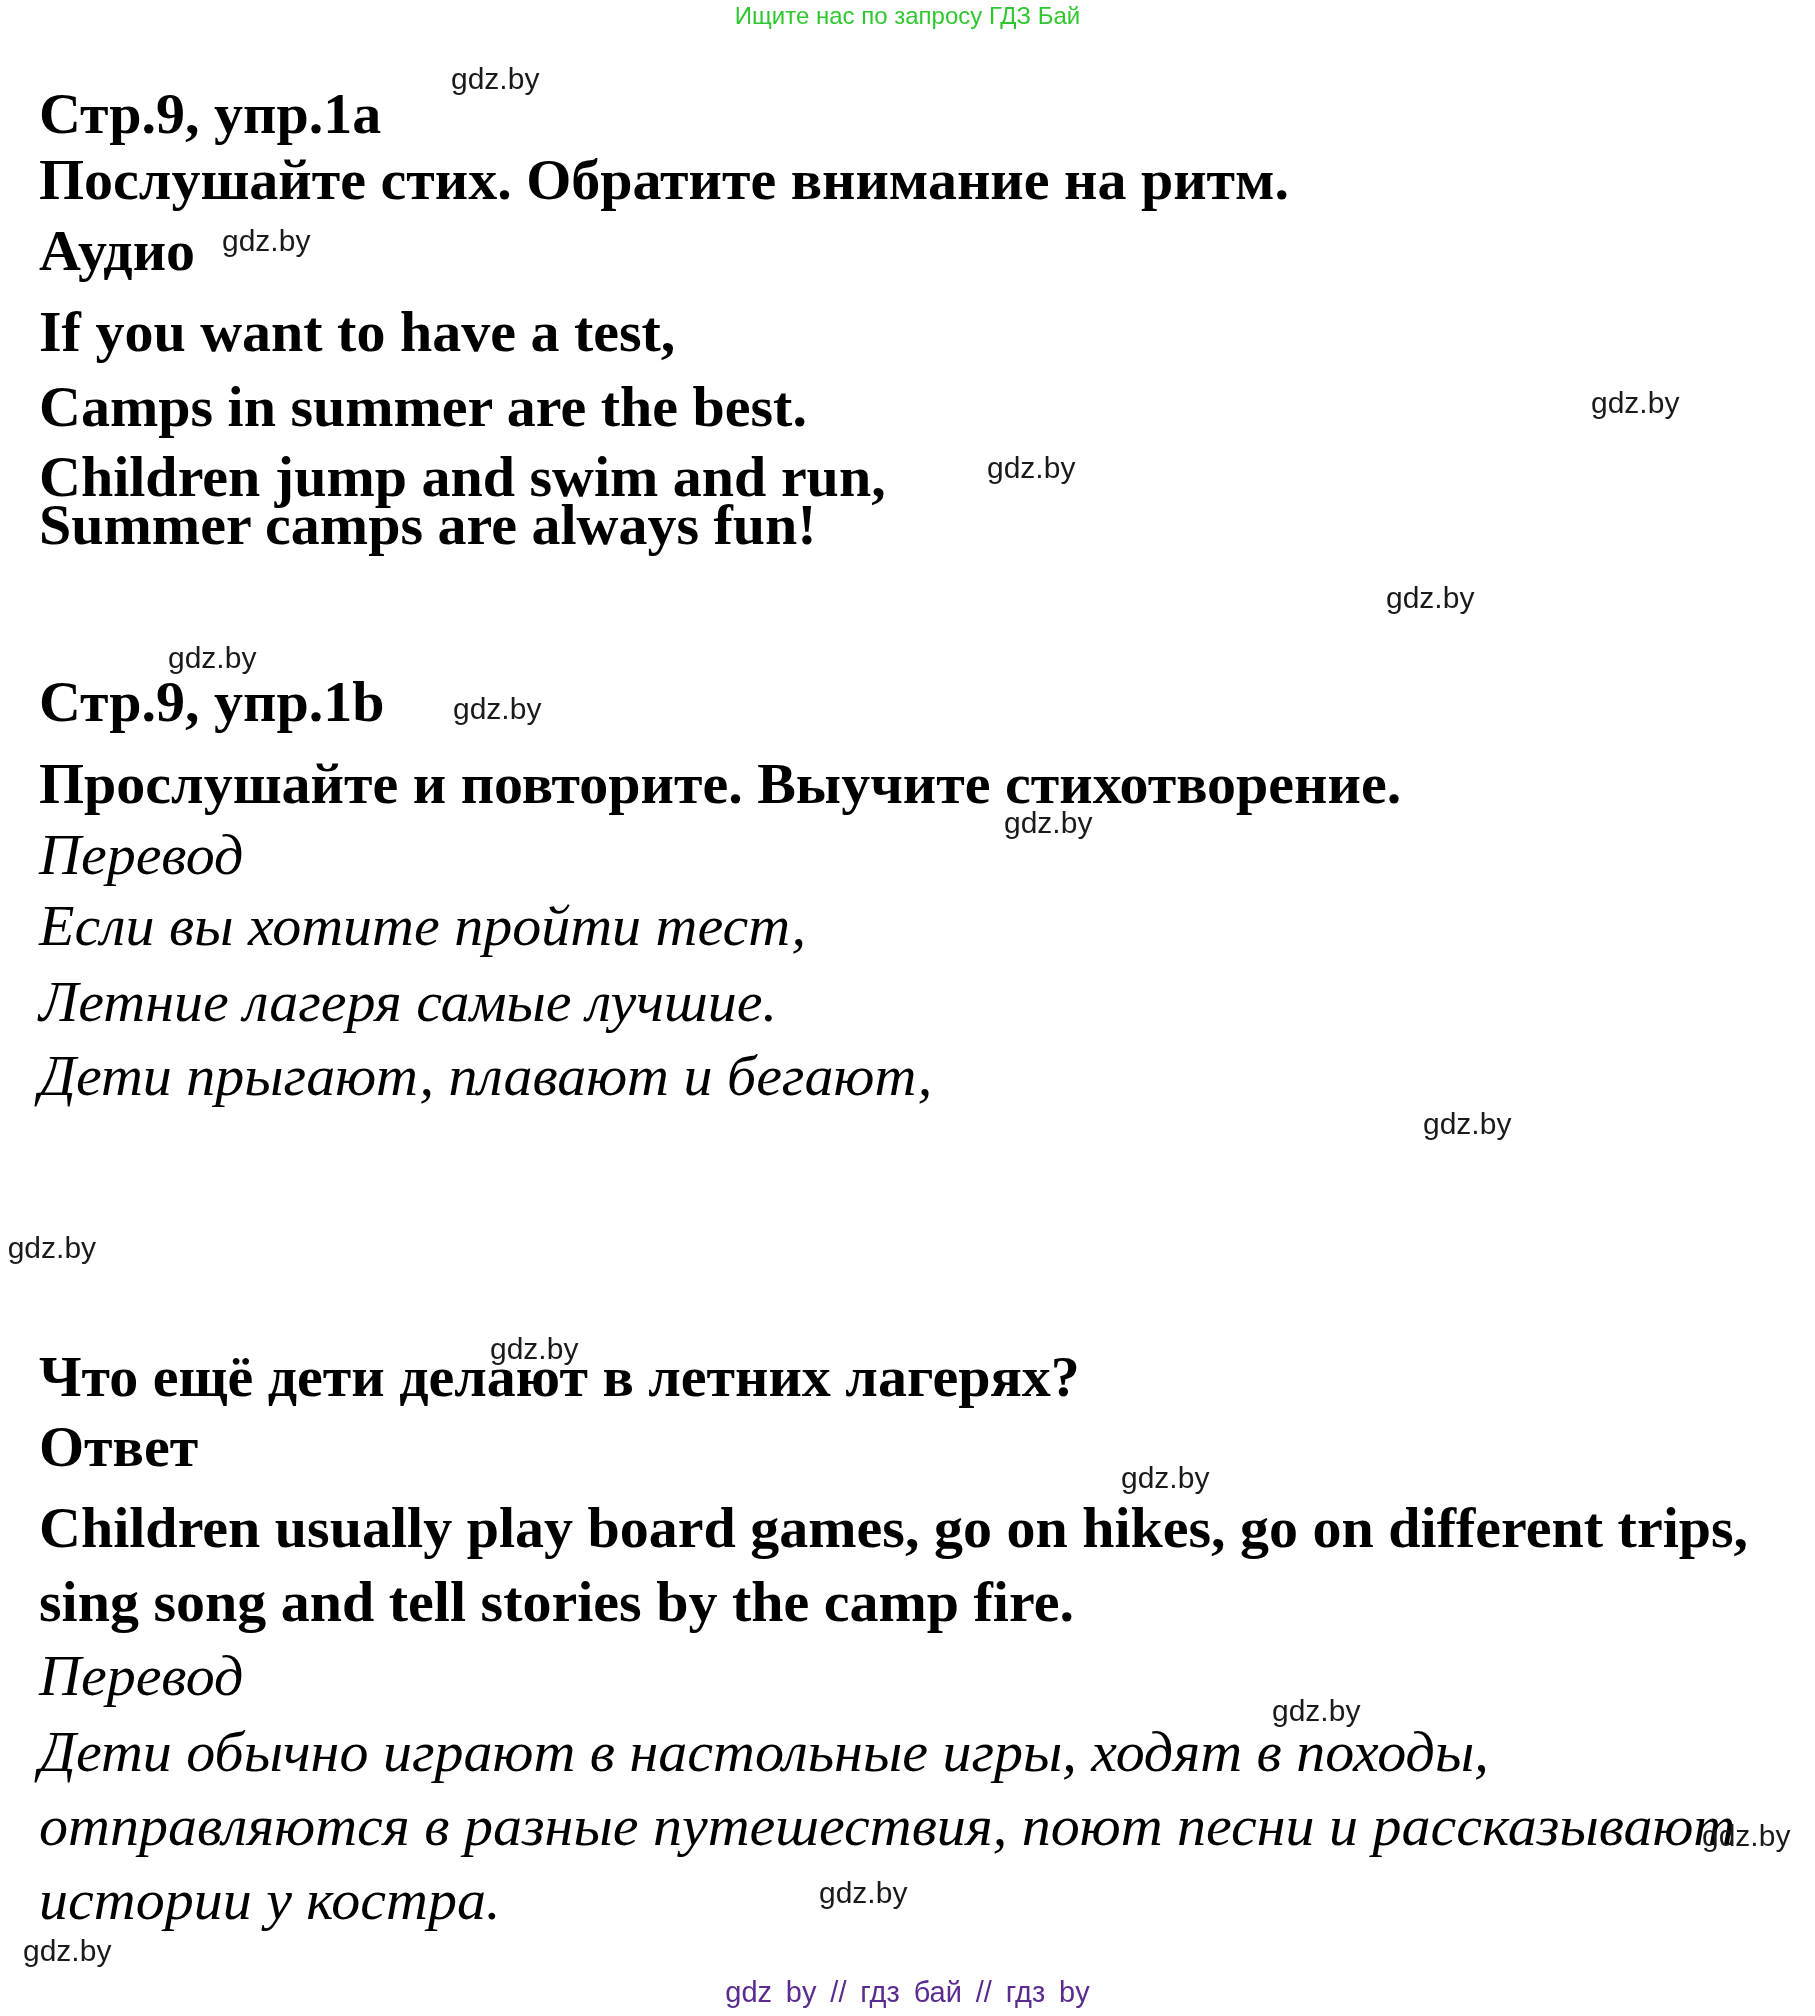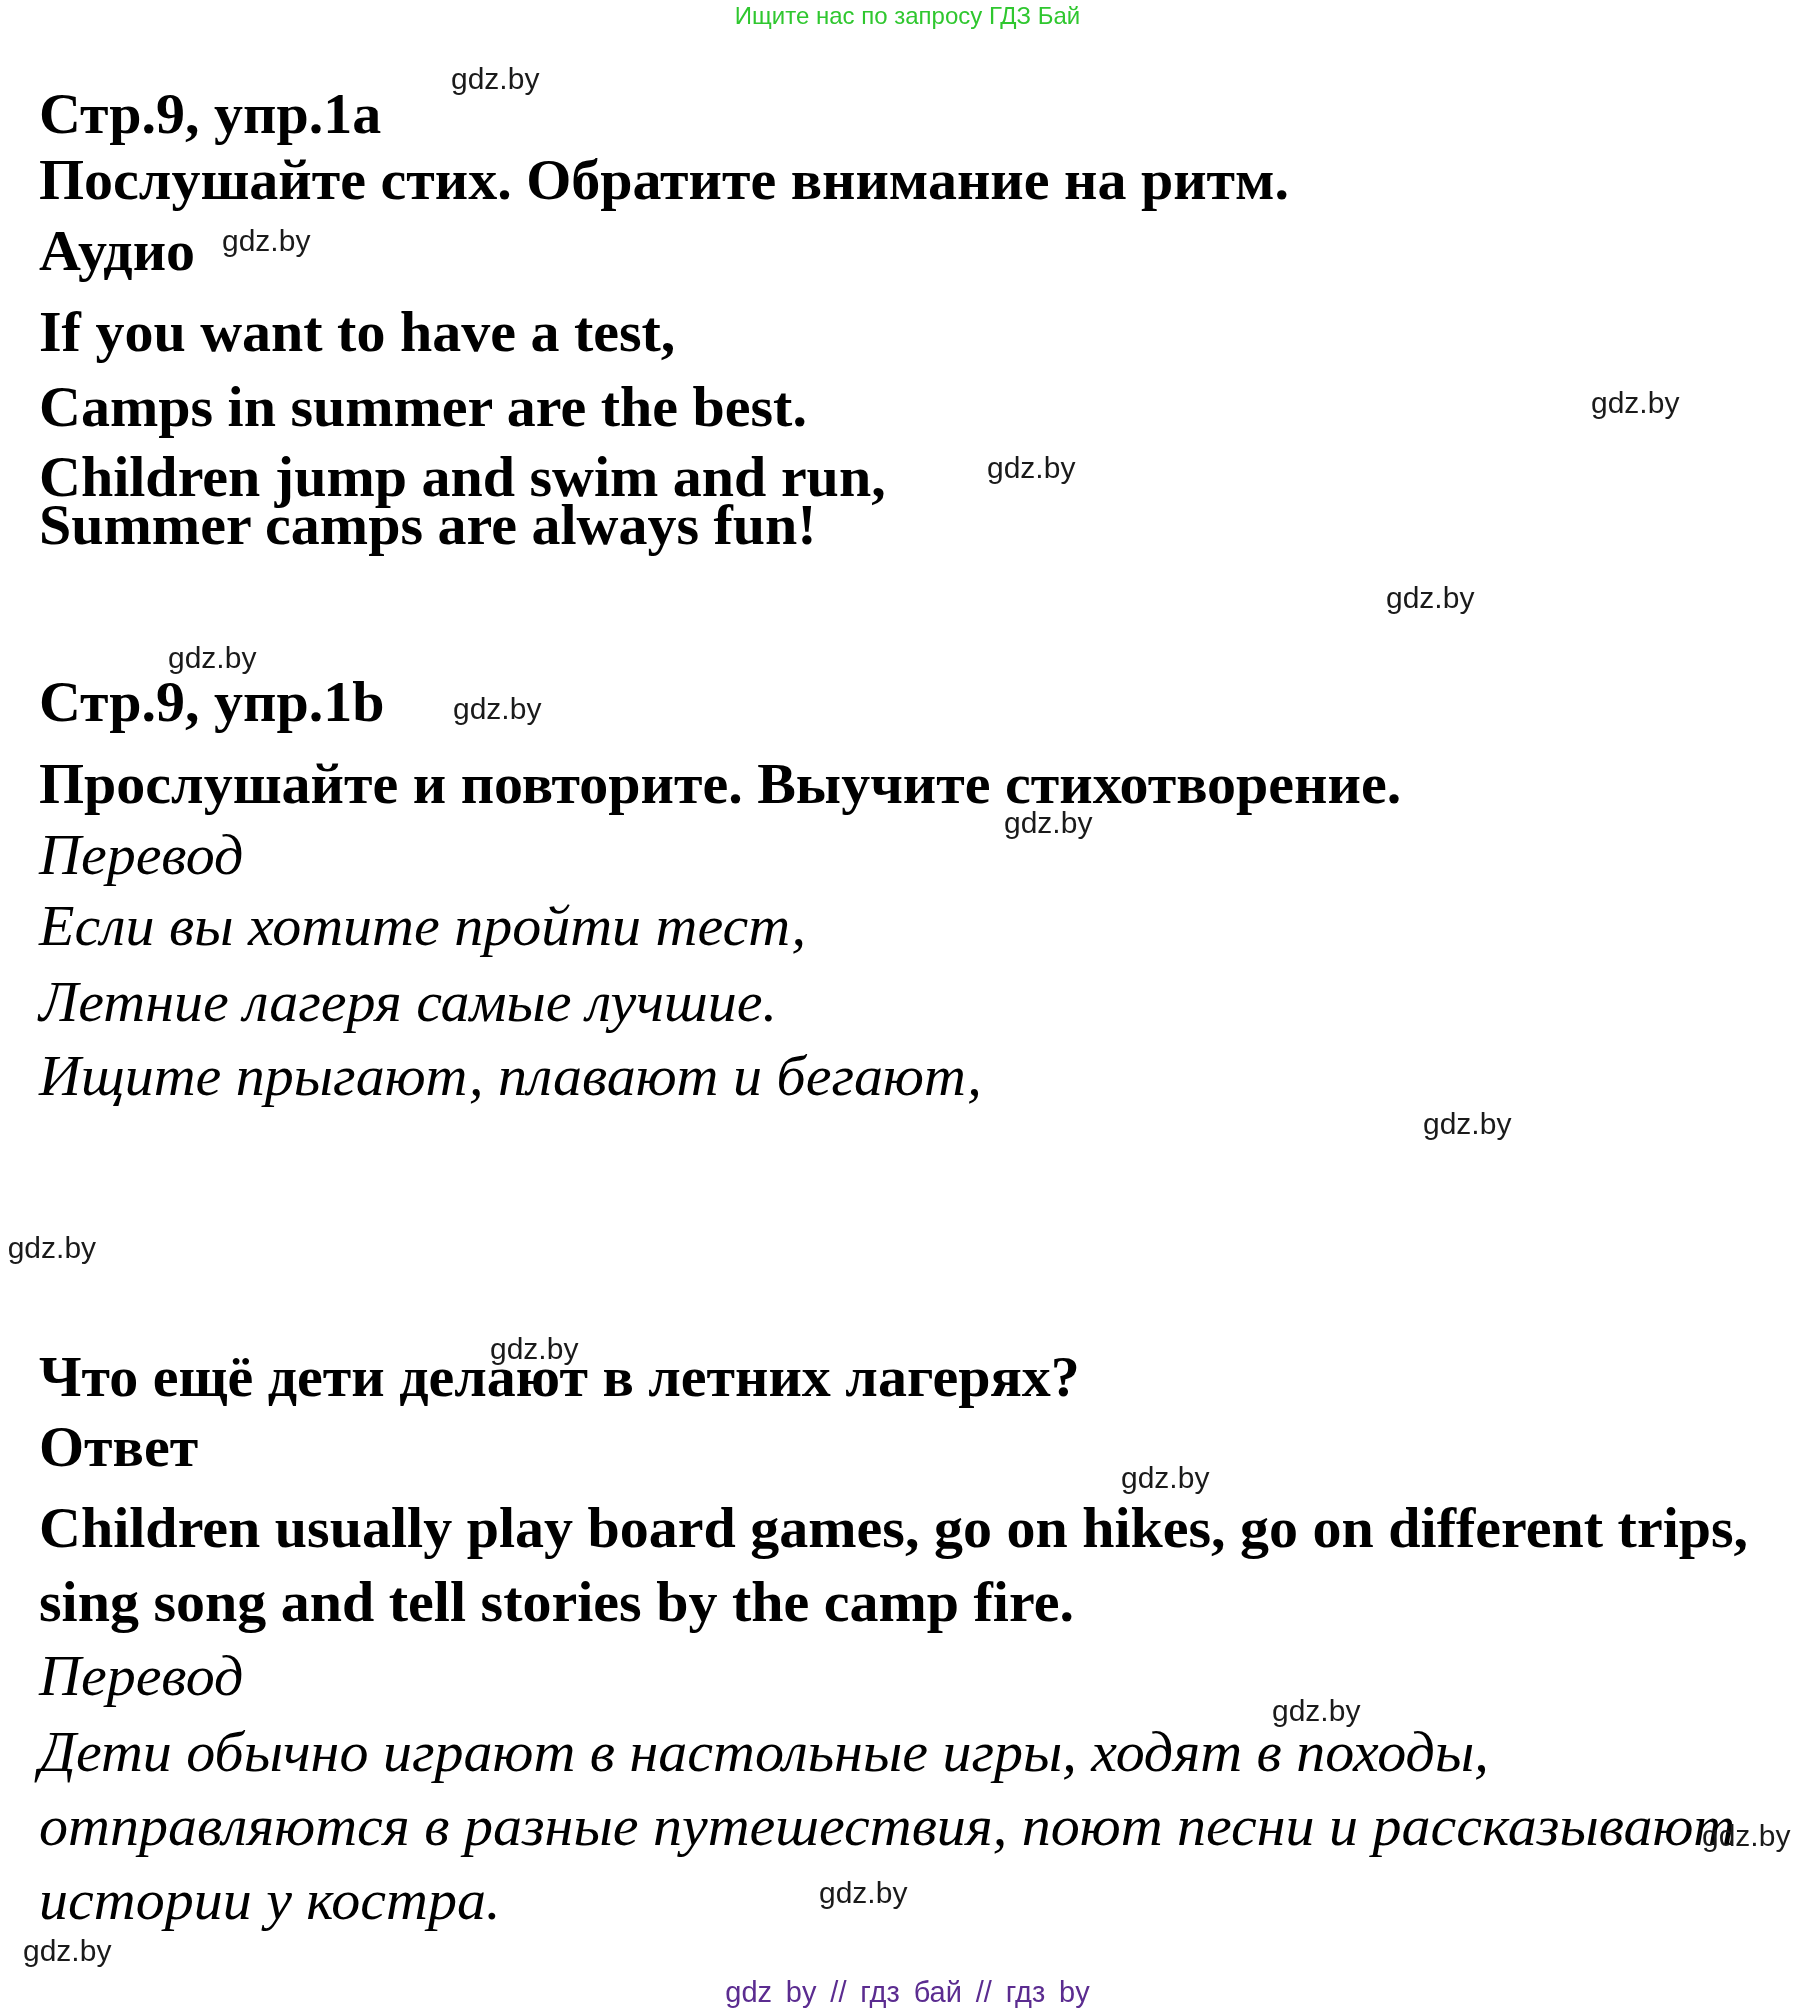--- a/index.html
+++ b/index.html
@@ -68,21 +68,21 @@
   <div class="line bold" style="top:299px">If you want to have a test,</div>
   <div class="line bold" style="top:374px">Camps in summer are the best.</div>
   <div class="line bold" style="top:444px">Children jump and swim and run,</div>
   <div class="line bold" style="top:492px">Summer camps are always fun!</div>
 
   <div class="line bold" style="top:669px">Стр.9, упр.1b</div>
   <div class="line bold" style="top:751px">Прослушайте и повторите. Выучите стихотворение.</div>
   <div class="line italic" style="top:822px">Перевод</div>
   <div class="line italic" style="top:893px">Если вы хотите пройти тест,</div>
   <div class="line italic" style="top:969px">Летние лагеря самые лучшие.</div>
-  <div class="line italic" style="top:1043px">Ищите прыгают, плавают и бегают,</div>
+  <div class="line italic" style="top:1043px">Дети прыгают, плавают и бегают,</div>
 
   <div class="line bold" style="top:1344px">Что ещё дети делают в летних лагерях?</div>
   <div class="line bold" style="top:1414px">Ответ</div>
   <div class="line bold" style="top:1495px">Children usually play board games, go on hikes, go on different trips,</div>
   <div class="line bold" style="top:1569px">sing song and tell stories by the camp fire.</div>
   <div class="line italic" style="top:1643px">Перевод</div>
   <div class="line italic" style="top:1719px">Дети обычно играют в настольные игры, ходят в походы,</div>
   <div class="line italic" style="top:1793px">отправляются в разные путешествия, поют песни и рассказывают</div>
   <div class="line italic" style="top:1867px">истории у костра.</div>
 

